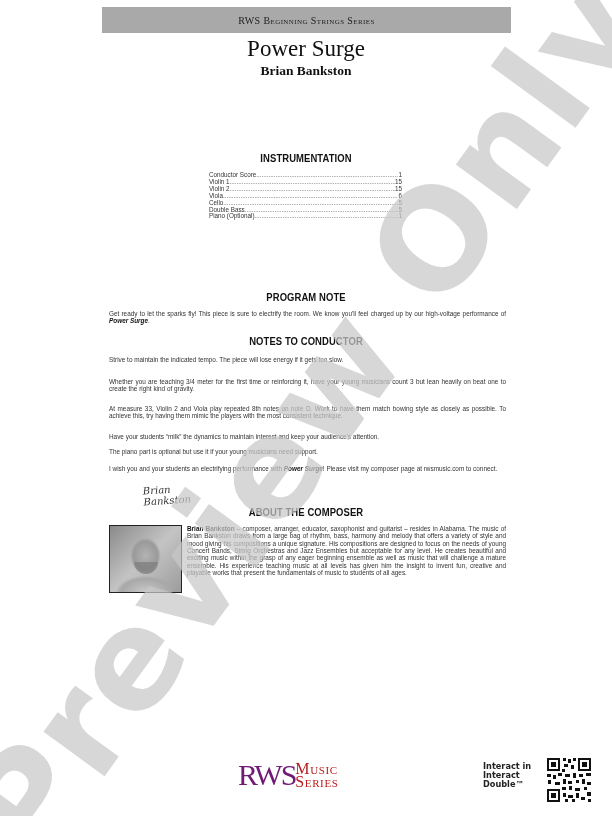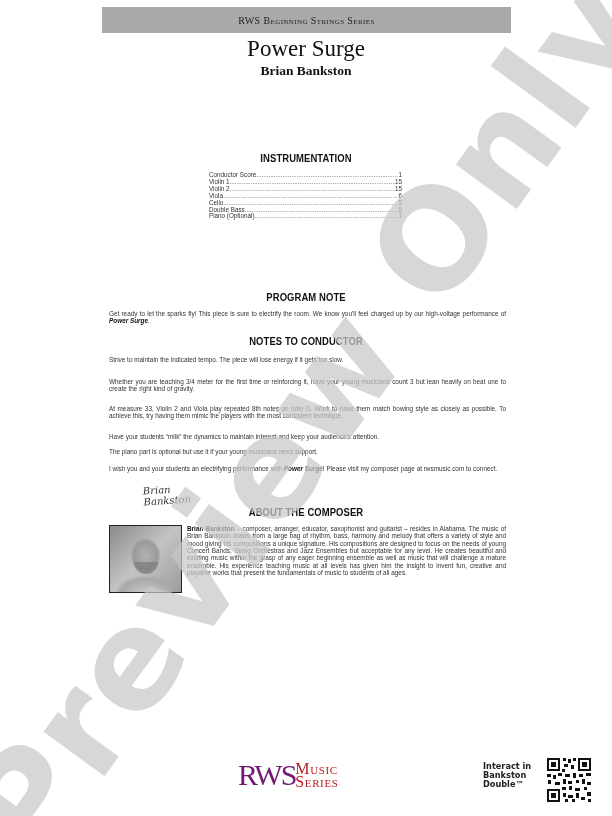--- a/index.html
+++ b/index.html
@@ -159,21 +159,21 @@
 
 <div class="rws-logo">
   <span class="mark">RWS</span>
   <div class="words">
     <div>Music</div>
     <div>Series</div>
   </div>
 </div>
 <div class="mm-cloud">
   <div>Interact in</div>
-  <div>Bankston</div>
+  <div>Interact</div>
   <div>Double™</div>
 </div>
 <svg class="qr" viewBox="0 0 46 46">
   <rect x="0" y="0" width="46" height="46" fill="#fff"></rect>
   <rect x="1" y="1" width="13" height="13" fill="#111"></rect>
     <rect x="3" y="3" width="9" height="9" fill="#fff"></rect>
     <rect x="5" y="5" width="5" height="5" fill="#111"></rect>
   <rect x="32" y="1" width="13" height="13" fill="#111"></rect>
     <rect x="34" y="3" width="9" height="9" fill="#fff"></rect>
     <rect x="36" y="5" width="5" height="5" fill="#111"></rect>

